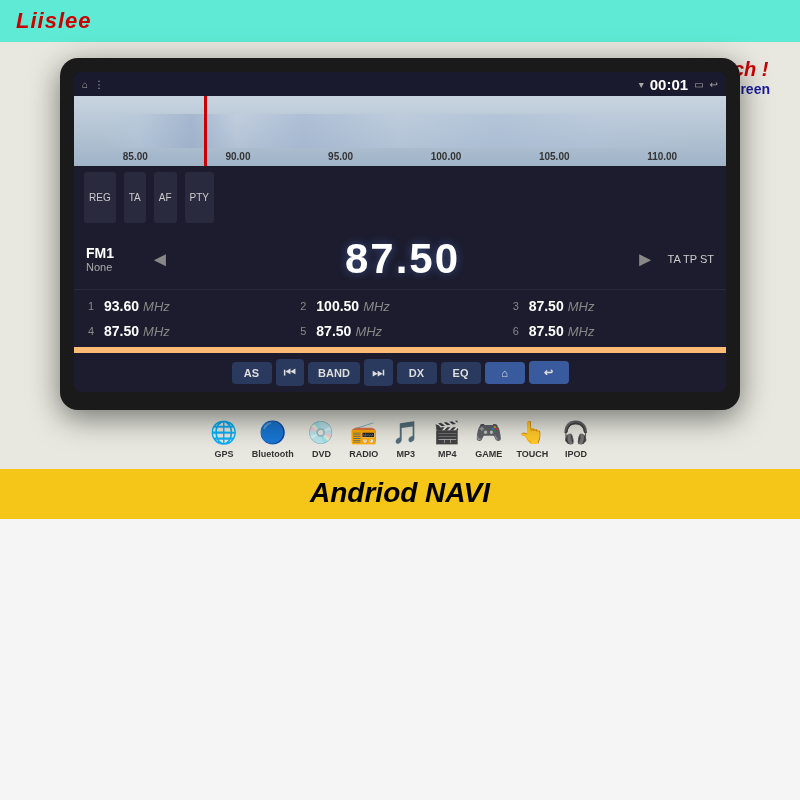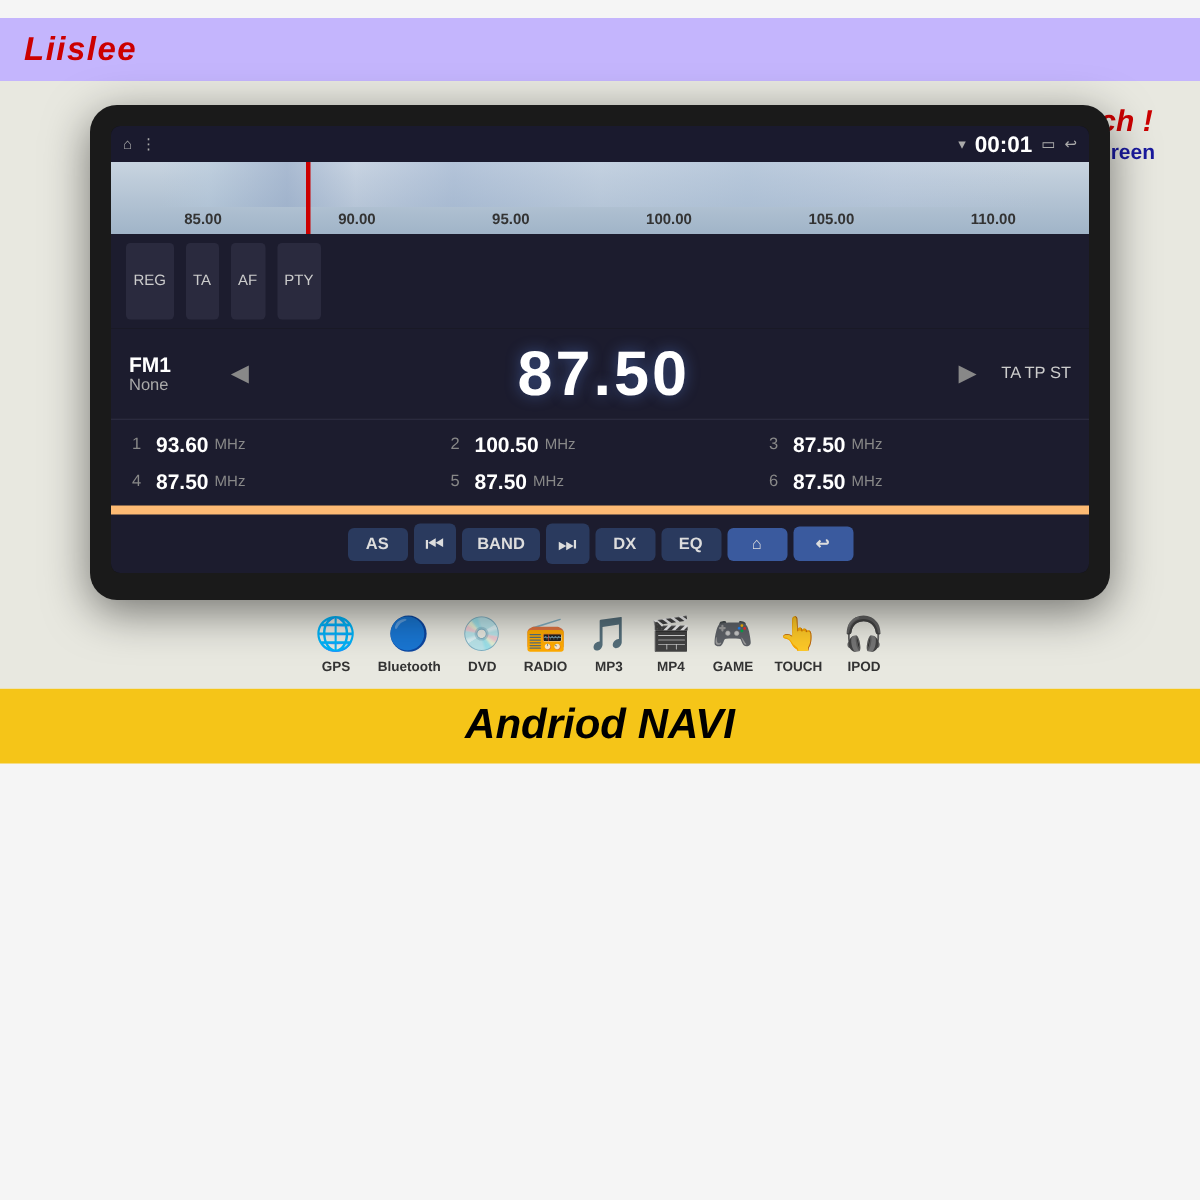--- a/index.html
+++ b/index.html
@@ -7,26 +7,25 @@
       width: 800px;
       height: 800px;
       background: #f5f5f5;
       font-family: Arial, sans-serif;
       overflow: hidden;
       position: relative;
     }
 
     
     .top-banner {
-      background: #c4b5fd;
+      background: #5eead4;
       height: 42px;
       display: flex;
       align-items: center;
       padding: 0 16px;
-      margin-top: 12px;
     }
     .brand-logo {
       font-size: 22px;
       font-style: italic;
       color: #1a1a9e;
       font-weight: bold;
       letter-spacing: 1px;
     }
     .brand-logo span { color: #cc0000; }
 
@@ -87,21 +86,21 @@
       height: 24px;
     }
     .status-left { display: flex; gap: 6px; align-items: center; }
     .status-icon { font-size: 10px; color: #aaa; }
     .status-right { display: flex; gap: 6px; align-items: center; }
     .status-time { color: #fff; font-size: 15px; font-weight: bold; }
 
     
     .spectrum-bar {
       background: linear-gradient(to bottom, #c8d4e0, #a0b4c8);
-      height: 48px;
+      height: 70px;
       position: relative;
       display: flex;
       align-items: center;
     }
     .freq-labels {
       position: absolute;
       bottom: 4px;
       left: 0;
       right: 0;
       display: flex;
@@ -222,21 +221,22 @@
       font-size: 11px;
       min-width: 12px;
     }
     .preset-freq {
       color: #fff;
       font-size: 14px;
       font-weight: bold;
     }
     .preset-unit {
       color: #888;
-      font-size: 10px;
+      font-size: 13px;
+      font-style: italic;
     }
 
     
     .action-buttons {
       background: #1c1c2e;
       display: flex;
       justify-content: center;
       align-items: center;
       padding: 6px 8px;
       gap: 4px;

